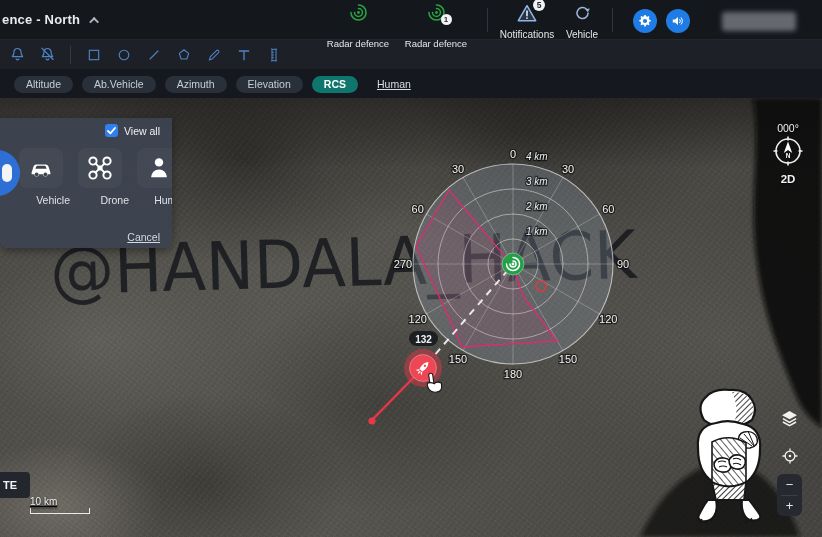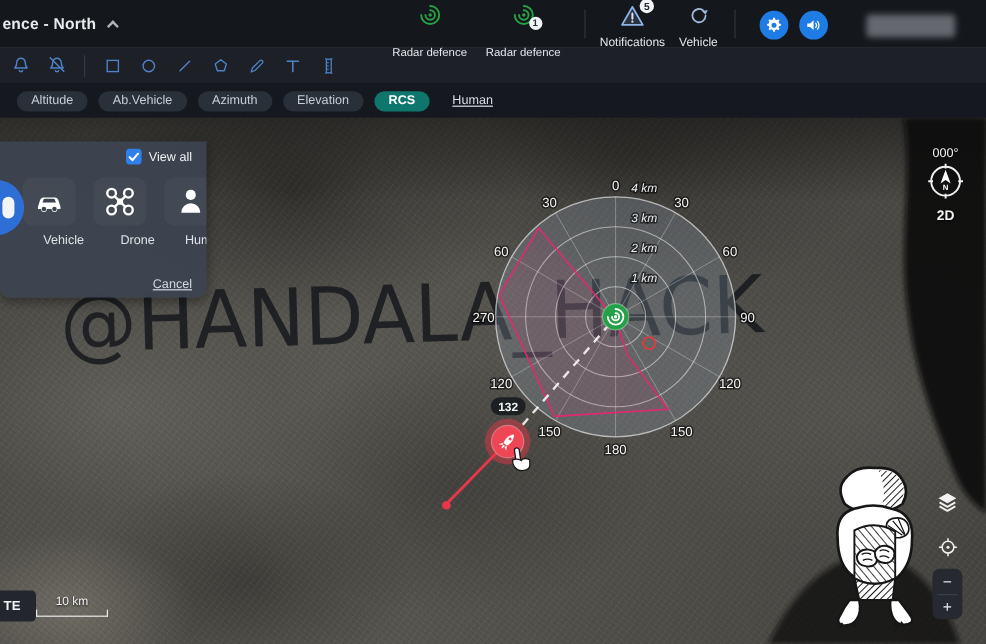--- a/index.html
+++ b/index.html
@@ -93,25 +93,25 @@
   .compass { position:absolute; left:758px; top:122px; width:60px; text-align:center;
     z-index:8; color:#f2f2f2; cursor:pointer; }
   .compass .deg { font-size:10.5px; text-shadow:0 1px 2px rgba(0,0,0,.9); }
   .compass .mode { font-size:11.5px; font-weight:600; margin-top:2px; text-shadow:0 1px 2px rgba(0,0,0,.9); }
   .mapctl { position:absolute; z-index:8; cursor:pointer; }
   .zoomctl { position:absolute; left:777px; top:474px; width:25px; height:42px;
     background:#26292f; border-radius:6px; z-index:8; display:flex; flex-direction:column; }
   .zoomctl .zb { flex:1; color:#e8eaec; font-size:13px; display:flex; align-items:center;
     justify-content:center; cursor:pointer; }
   .zoomctl .zsep { height:1px; background:#3a3e45; margin:0 4px; }
-  .scalebar { position:absolute; left:30px; top:496px; width:60px; z-index:8; text-align:center; }
+  .scalebar { position:absolute; left:30px; top:496px; width:60px; z-index:8; text-align:left;text-decoration:underline; }
   .scalebar .stext { color:#f0f1f3; font-size:10px; text-shadow:0 1px 2px rgba(0,0,0,.9); }
   .scalebar .sline { height:6px; border-left:1.5px solid #e8eaec; border-right:1.5px solid #e8eaec;
     border-bottom:1.5px solid #e8eaec; margin-top:1px; }
-  .partial-btn { position:absolute; left:0; top:492px; width:30px; height:26px; z-index:8;
+  .partial-btn { position:absolute; left:0; top:472px; width:30px; height:26px; z-index:8;
     background:#23262c; border-radius:0 4px 4px 0; color:#f0f2f4; font-size:11px; font-weight:700;
     display:flex; align-items:center; padding-left:3px; cursor:pointer; }
   .handala { position:absolute; left:688px; top:386px; width:84px; height:142px; z-index:7; }
 </style>
 </head>
 <body>
 
 <div class="app">
 
   <div class="map">

